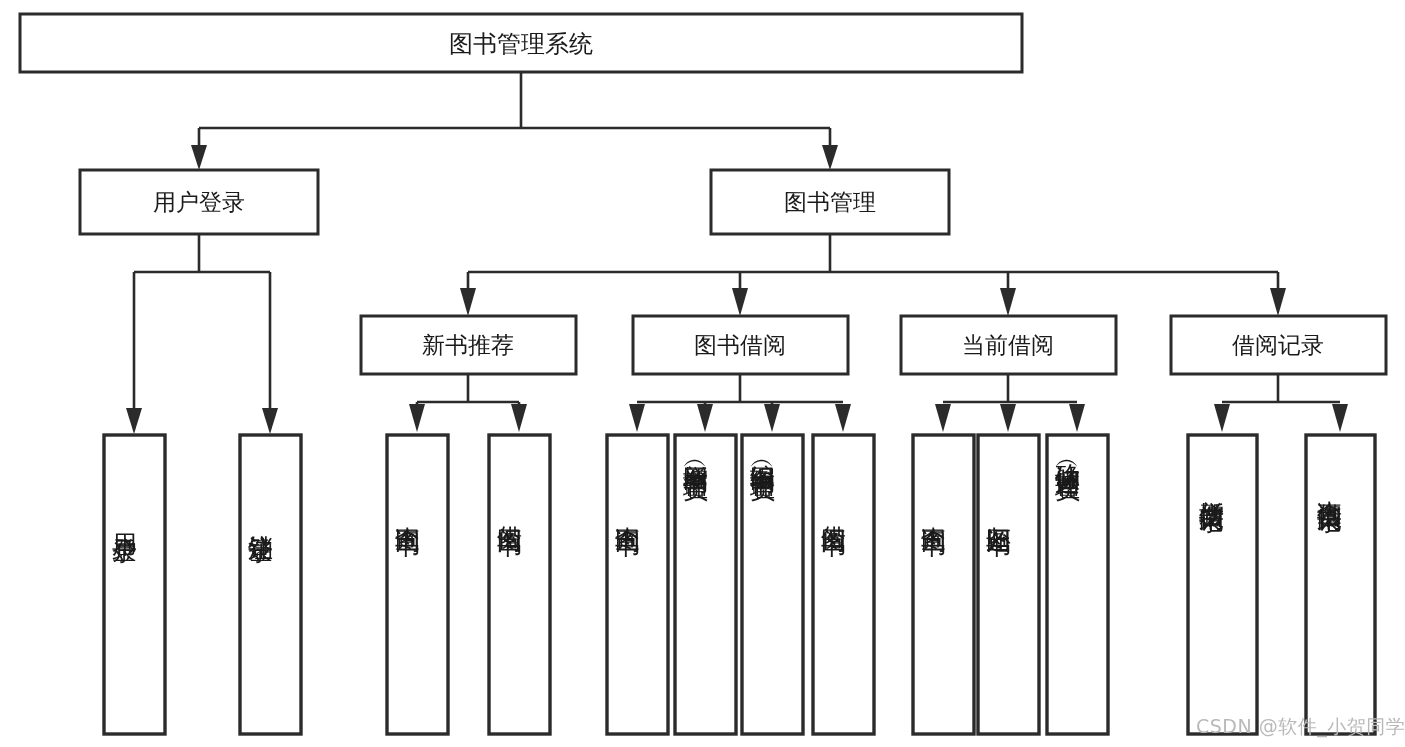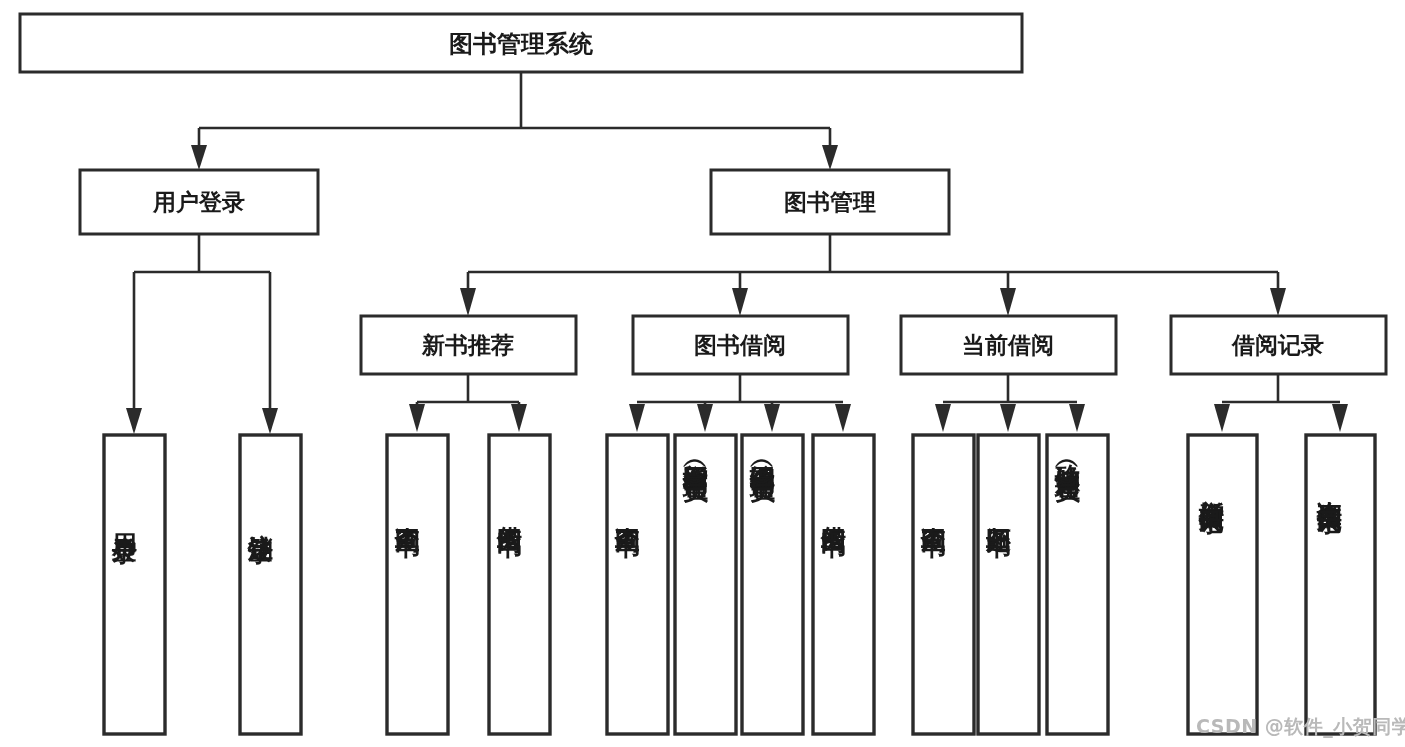--- a/index.html
+++ b/index.html
@@ -12,21 +12,20 @@
     width: 1405px;
     height: 747px;
     font-family: "DejaVu Sans", "Liberation Sans", sans-serif;
     overflow: hidden;
   }
   #diagram-root {
     position: relative;
     width: 1405px;
     height: 747px;
     background: #ffffff;
-    font-weight: bold;
   }
   svg#tree-svg {
     position: absolute;
     left: 0;
     top: 0;
     width: 1405px;
     height: 747px;
     display: block;
   }
   .node-box {

